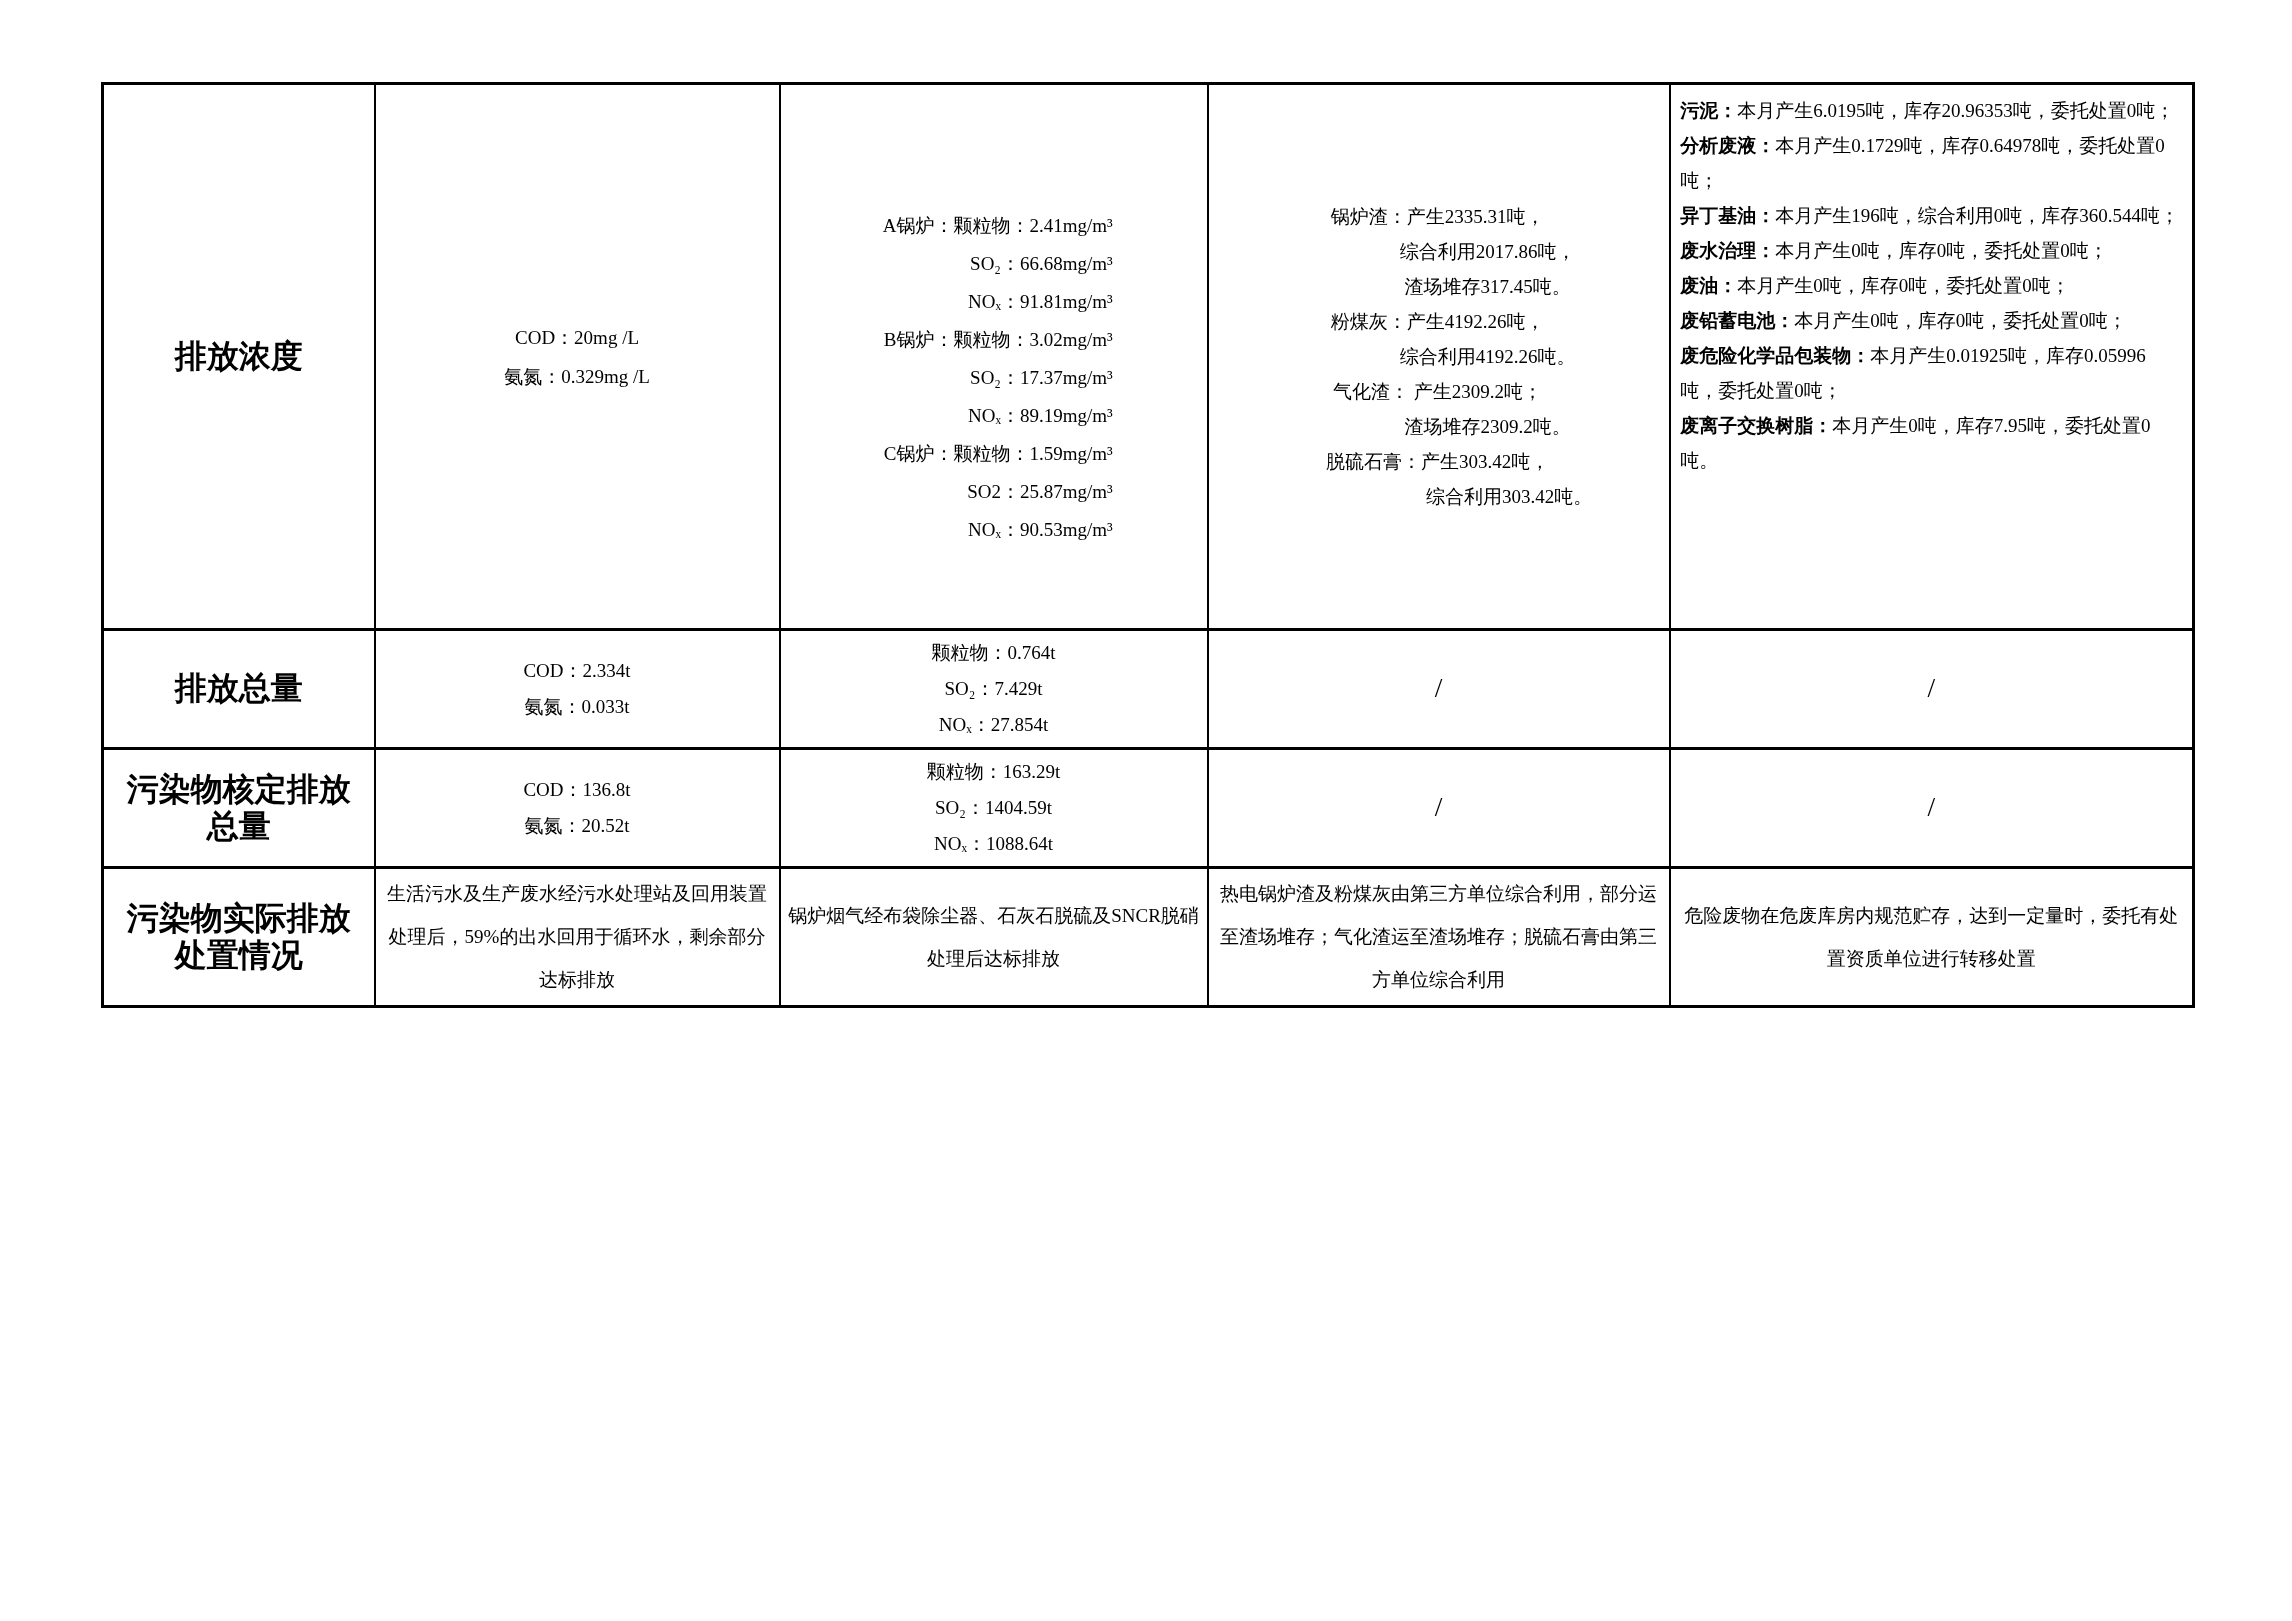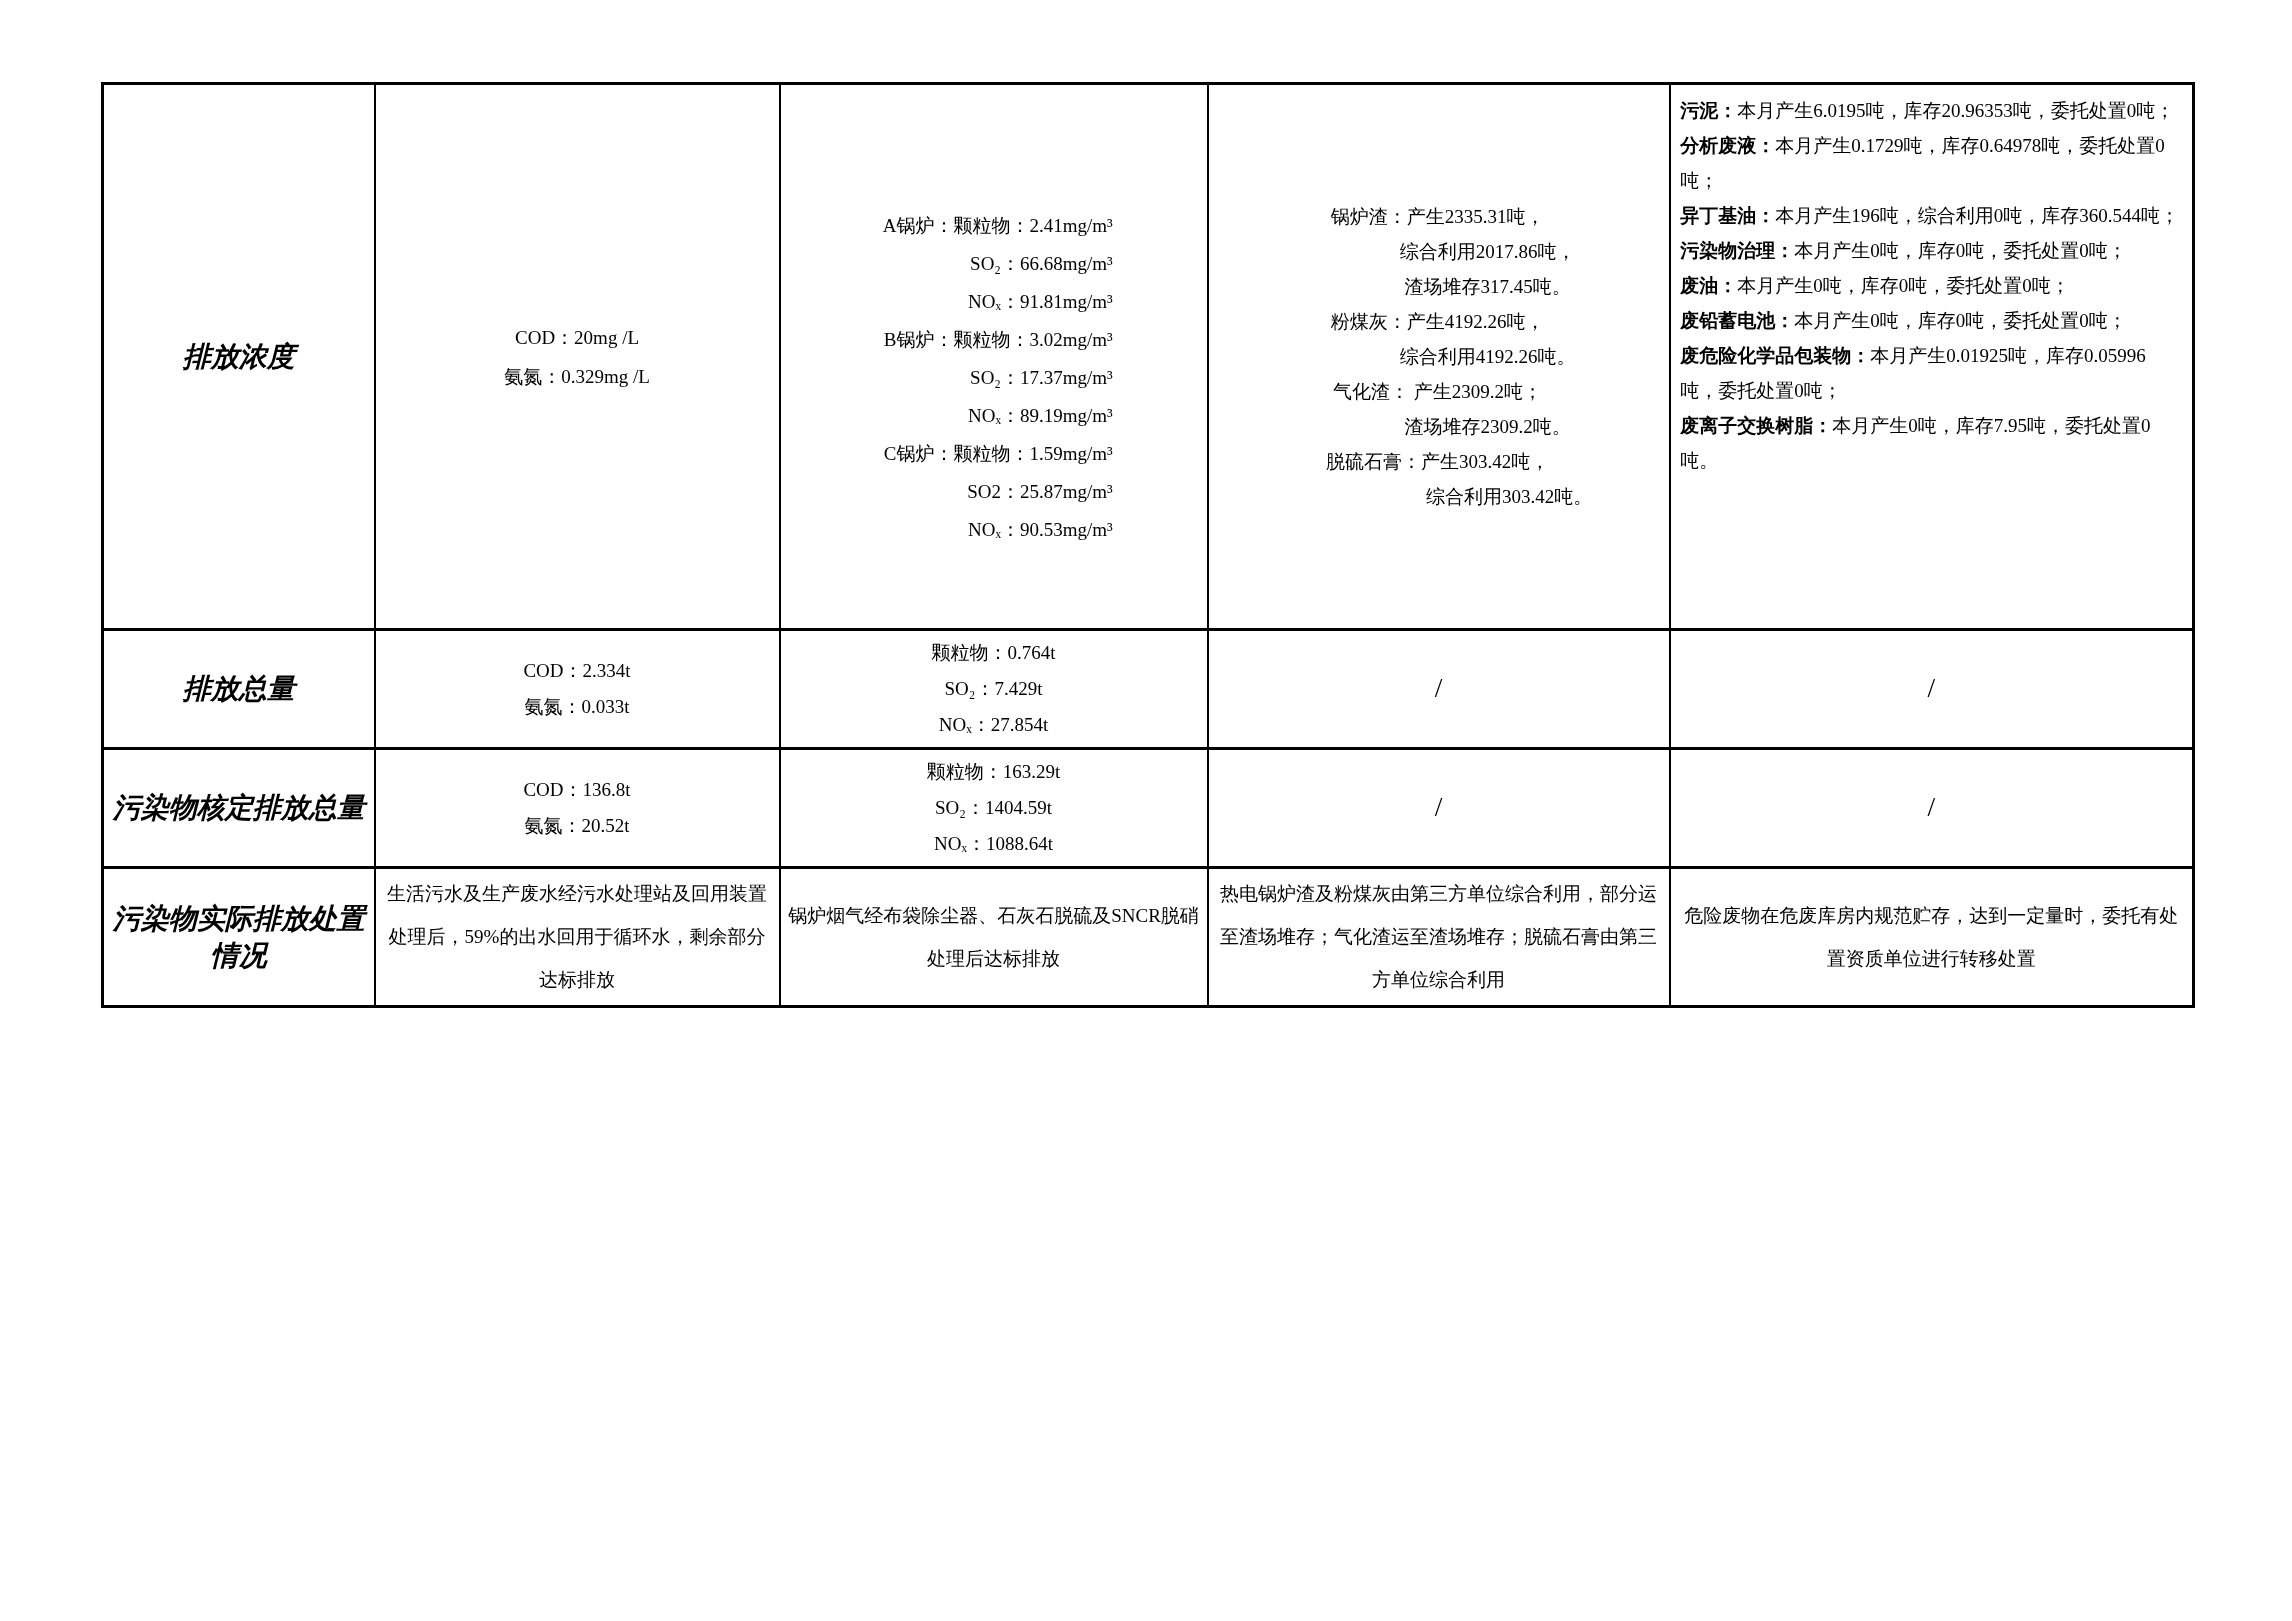--- a/index.html
+++ b/index.html
@@ -29,23 +29,22 @@
     border-top-width: 3.9px;
     border-bottom-width: 3.9px;
     padding: 3.9px 7.8px;
     text-align: center;
     vertical-align: middle;
     font-size: 19px;
     overflow: hidden;
   }
   td.label-cell {
     font-weight: bold;
-    font-size: 28px;
+    font-size: 32px;
     line-height: 37px;
-    font-style: italic;
   }
   .lines-c div { line-height: 39px; }
   .lines-c3 div { line-height: 36px; }
 
   
   .gas-block {
     display: inline-block;
     text-align: right;
     margin-top: 42px;
   }
@@ -127,21 +126,21 @@
         <div class="line">气化渣： 产生2309.2吨；</div>
         <div class="line sub">渣场堆存2309.2吨。</div>
         <div class="line">脱硫石膏：产生303.42吨，</div>
         <div class="line sub2">综合利用303.42吨。</div>
       </div>
     </td>
     <td class="hw-cell">
       <div class="hw-entry"><b>污泥：</b><span>本月产生6.0195吨，库存20.96353吨，委托处置0吨；</span></div>
       <div class="hw-entry"><b>分析废液：</b><span>本月产生0.1729吨，库存0.64978吨，委托处置0吨；</span></div>
       <div class="hw-entry"><b>异丁基油：</b><span>本月产生196吨，综合利用0吨，库存360.544吨；</span></div>
-      <div class="hw-entry"><b>污染物治理：</b><span>本月产生0吨，库存0吨，委托处置0吨；</span></div>
+      <div class="hw-entry"><b>废水治理：</b><span>本月产生0吨，库存0吨，委托处置0吨；</span></div>
       <div class="hw-entry"><b>废油：</b><span>本月产生0吨，库存0吨，委托处置0吨；</span></div>
       <div class="hw-entry"><b>废铅蓄电池：</b><span>本月产生0吨，库存0吨，委托处置0吨；</span></div>
       <div class="hw-entry"><b>废危险化学品包装物：</b><span>本月产生0.01925吨，库存0.05996吨，委托处置0吨；</span></div>
       <div class="hw-entry"><b>废离子交换树脂：</b><span>本月产生0吨，库存7.95吨，委托处置0吨。</span></div>
     </td>
   </tr>
 
   <tr style="height:106px">
     <td class="label-cell">排放总量</td>
     <td>

